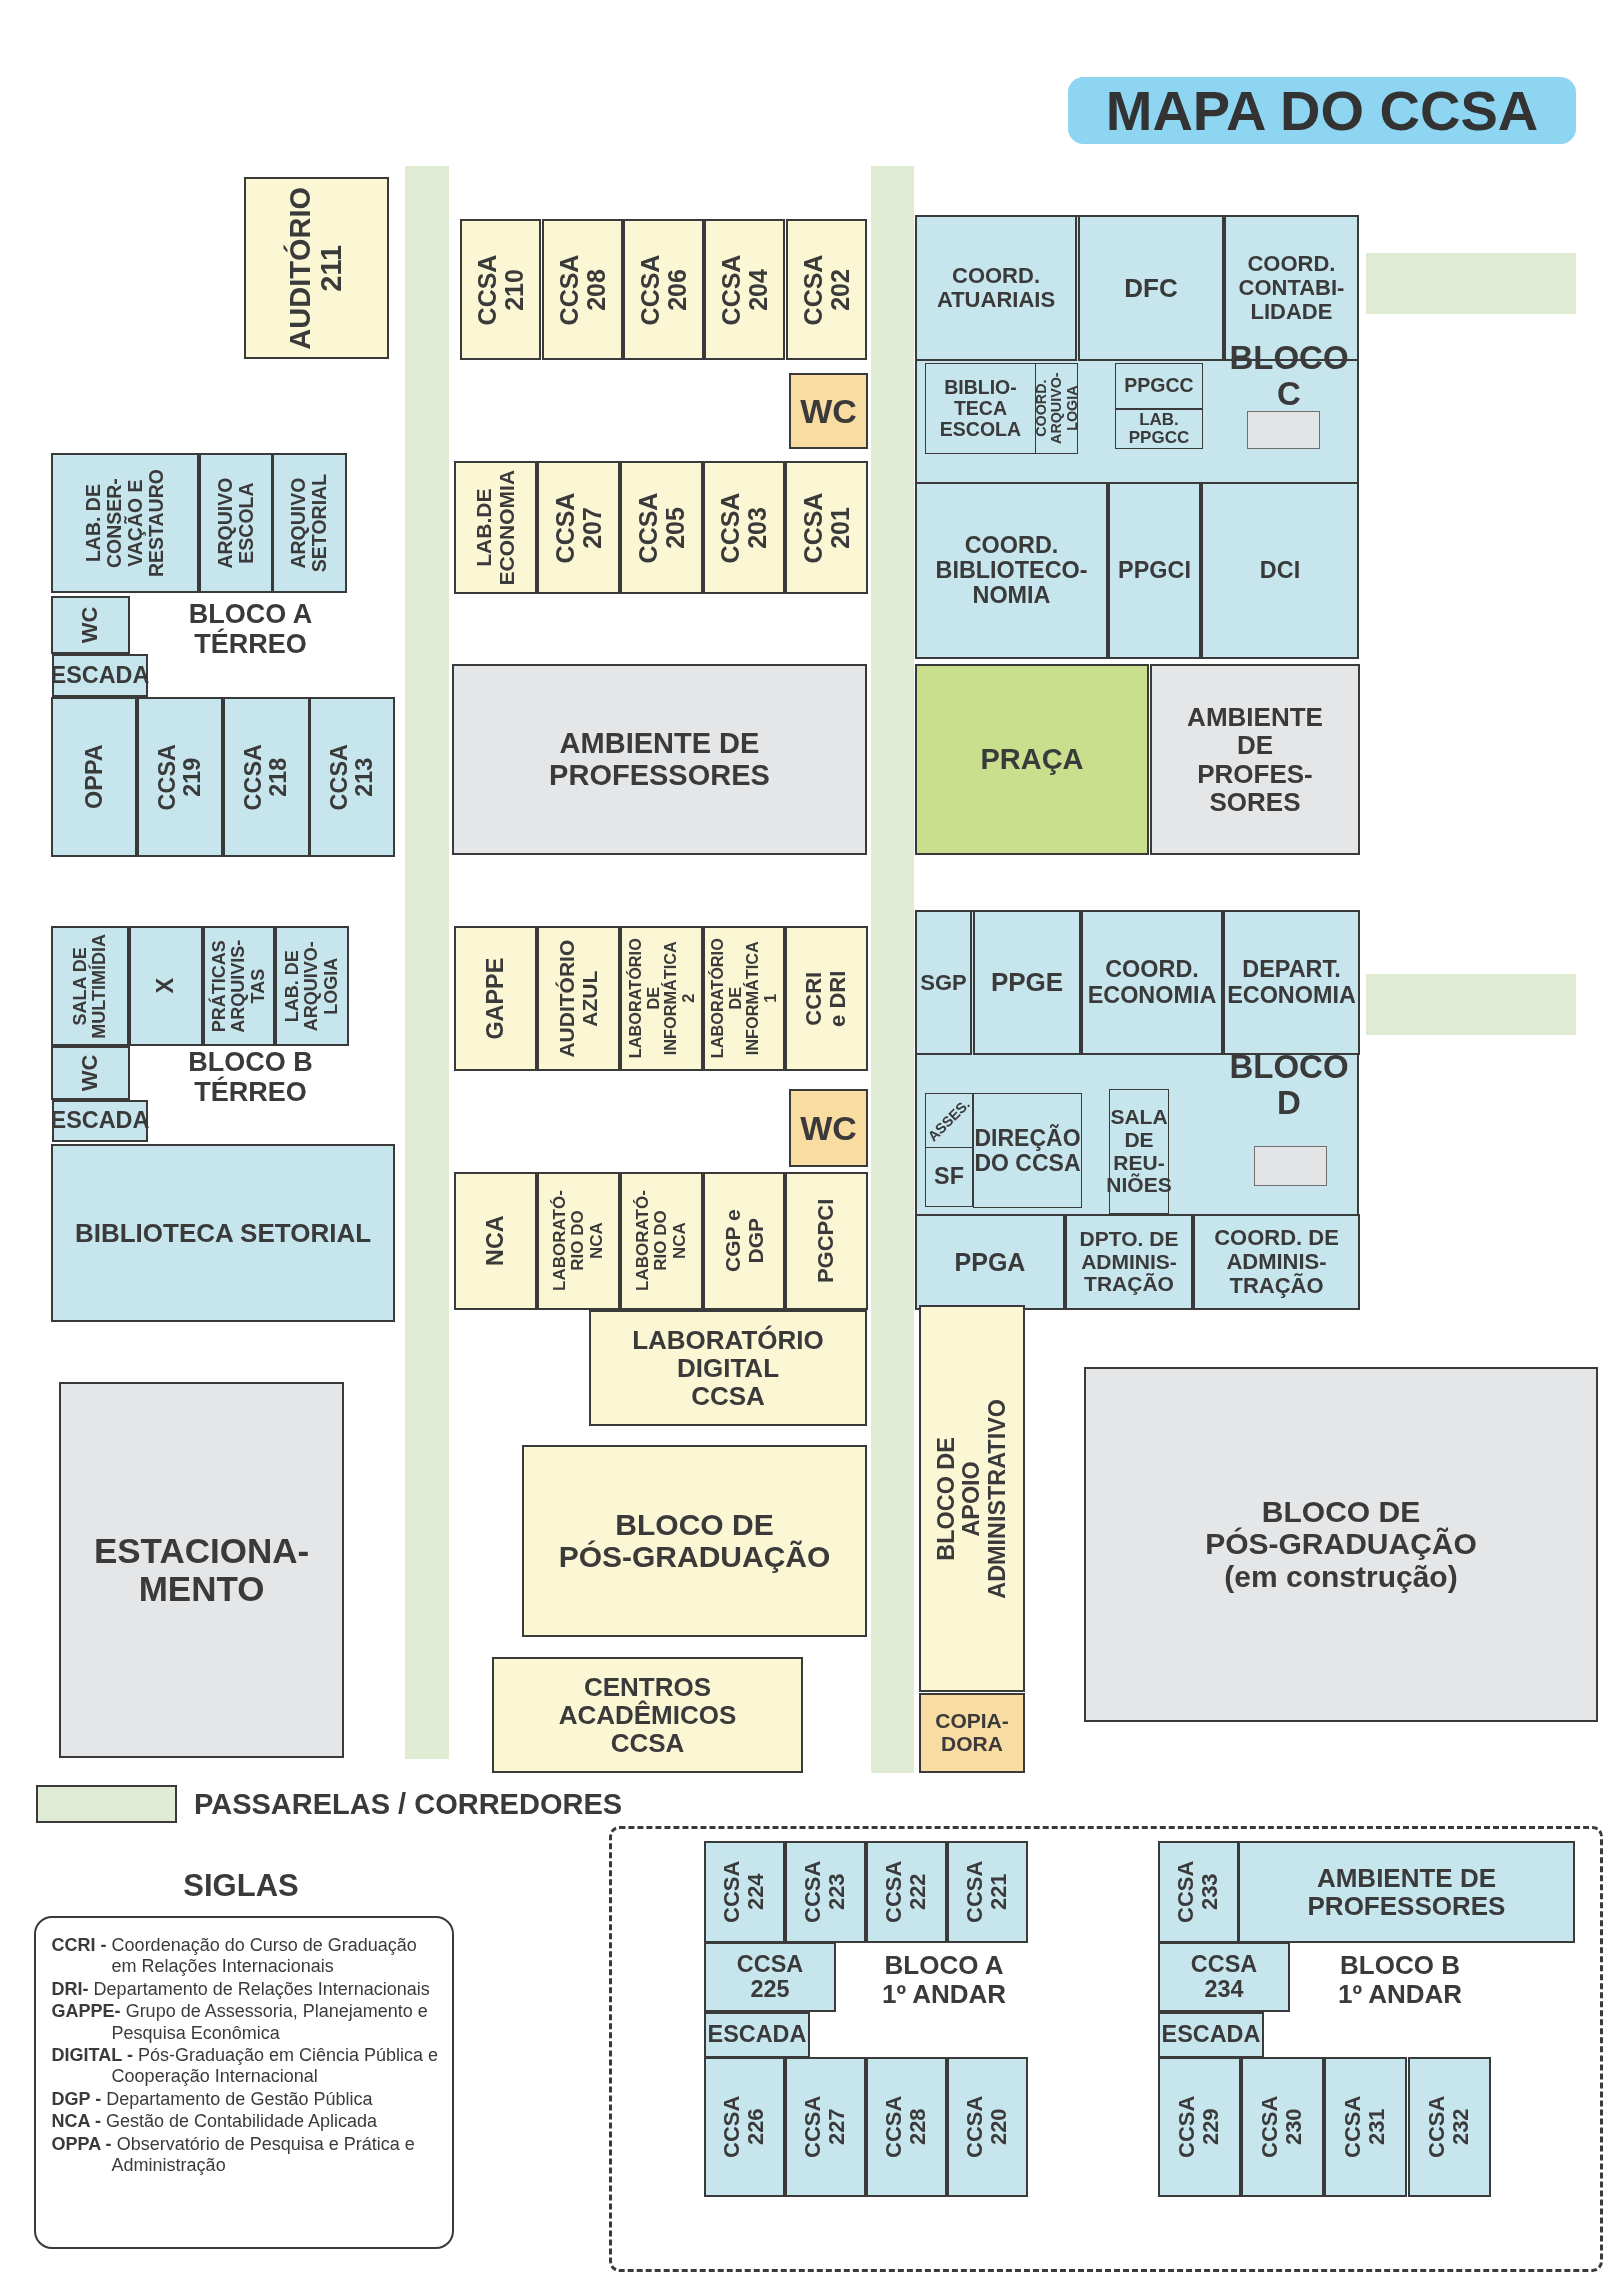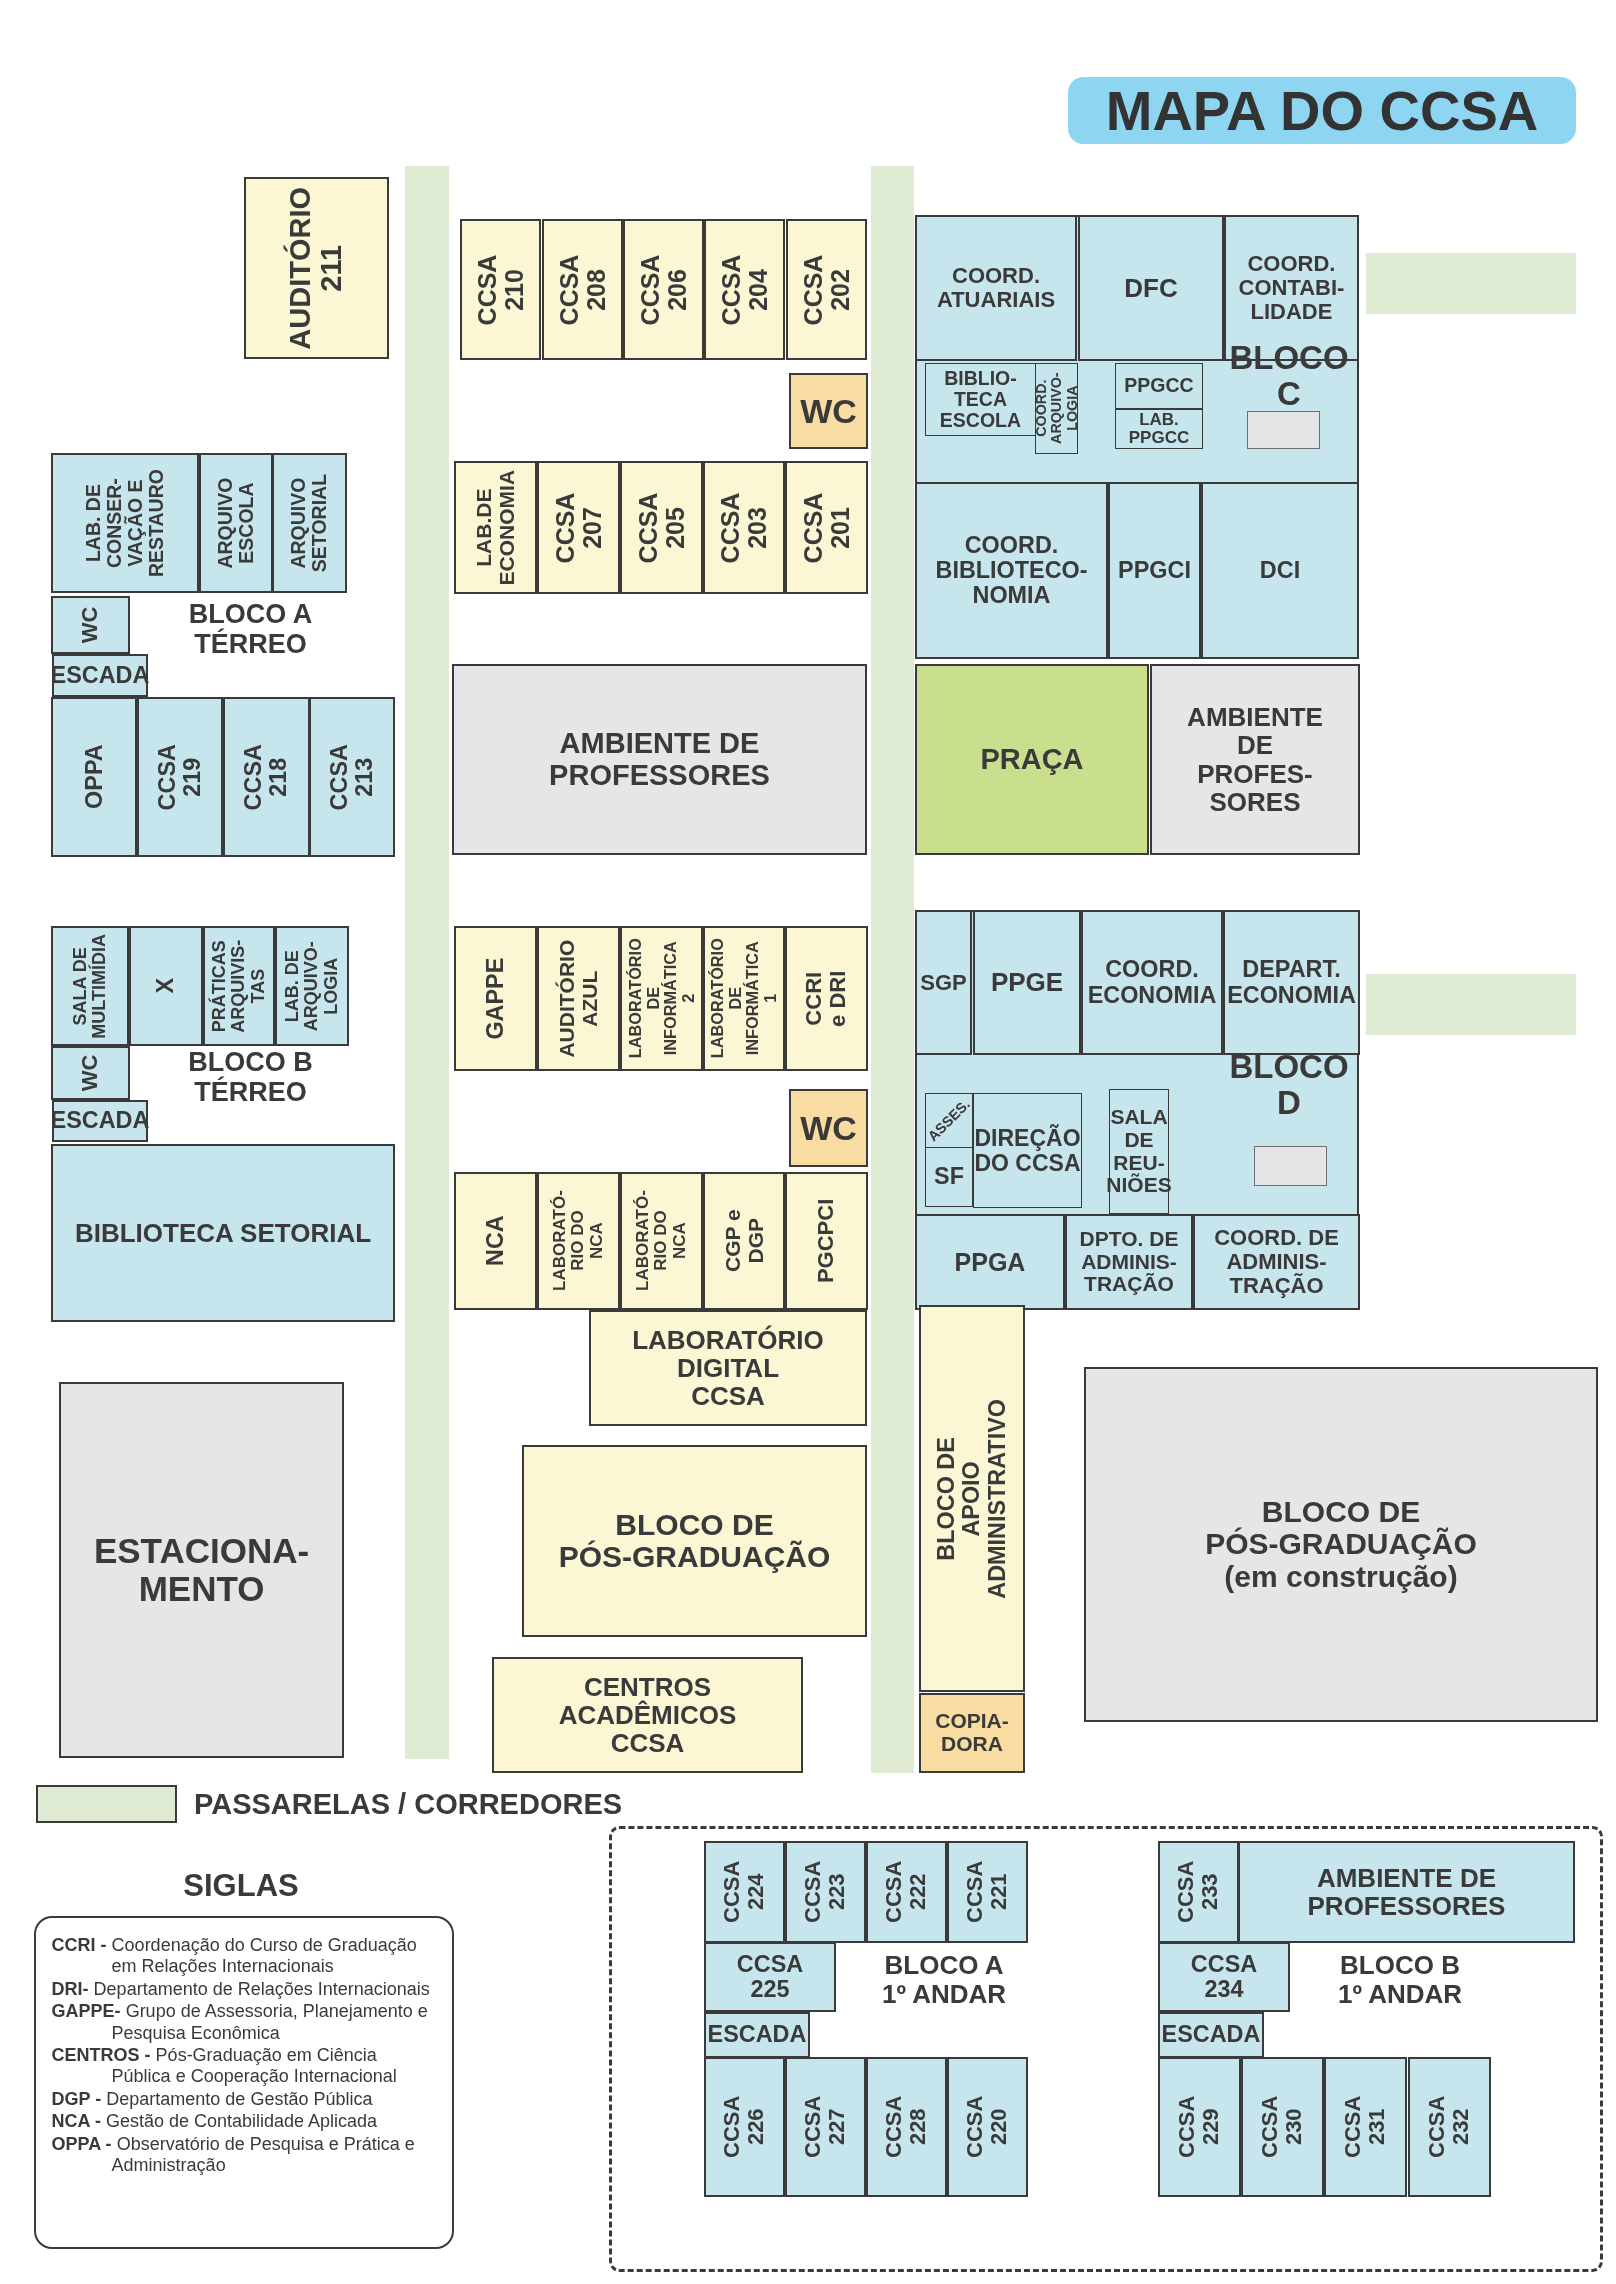--- a/index.html
+++ b/index.html
@@ -97,21 +97,21 @@
 ATUARIAIS</span>
     </div>
   <div class="room blue" style="left:1078px;top:215px;width:146px;height:146px">
       <span class="t" style="font-size:26px">DFC</span>
     </div>
   <div class="room blue" style="left:1224px;top:215px;width:135px;height:146px">
       <span class="t" style="font-size:22px">COORD.
 CONTABI-
 LIDADE</span>
     </div>
-  <div class="room blue" style="left:925px;top:363px;width:111px;height:73px;border-width:1.3px">
+  <div class="room blue" style="left:925px;top:363px;width:111px;height:91px;border-width:1.3px">
       <span class="t" style="font-size:19.5px">BIBLIO-
 TECA
 ESCOLA</span>
     </div>
   <div class="room blue v" style="left:1035px;top:363px;width:43px;height:91px;border-width:1.3px">
       <span class="t" style="font-size:14.3px">COORD.
 ARQUIVO-
 LOGIA</span>
     </div>
   <div class="room blue" style="left:1115px;top:363px;width:88px;height:46px;border-width:1.3px">
@@ -345,21 +345,21 @@
   <div id="legend-text">
       <span class="t">PASSARELAS / CORREDORES</span>
     </div>
   <div id="siglas-title">
       <span class="t">SIGLAS</span>
     </div>
   <div id="siglas-box">
     <div class="sig"><b>CCRI -</b> <span>Coordenação do Curso de Graduação em Relações Internacionais</span></div>
     <div class="sig"><b>DRI-</b> <span>Departamento de Relações Internacionais</span></div>
     <div class="sig"><b>GAPPE-</b> <span>Grupo de Assessoria, Planejamento e Pesquisa Econômica</span></div>
-    <div class="sig"><b>CENTROS -</b> <span>Pós-Graduação em Ciência Pública e Cooperação Internacional</span></div>
+    <div class="sig"><b>DIGITAL -</b> <span>Pós-Graduação em Ciência Pública e Cooperação Internacional</span></div>
     <div class="sig"><b>DGP -</b> <span>Departamento de Gestão Pública</span></div>
     <div class="sig"><b>NCA -</b> <span>Gestão de Contabilidade Aplicada</span></div>
     <div class="sig"><b>OPPA -</b> <span>Observatório de Pesquisa e Prática e Administração</span></div>
   </div>
 
   <div id="dashed"></div>
 
   <div class="room blue v" style="left:704px;top:1841px;width:81px;height:102px">
       <span class="t" style="font-size:22px">CCSA
 224</span>

